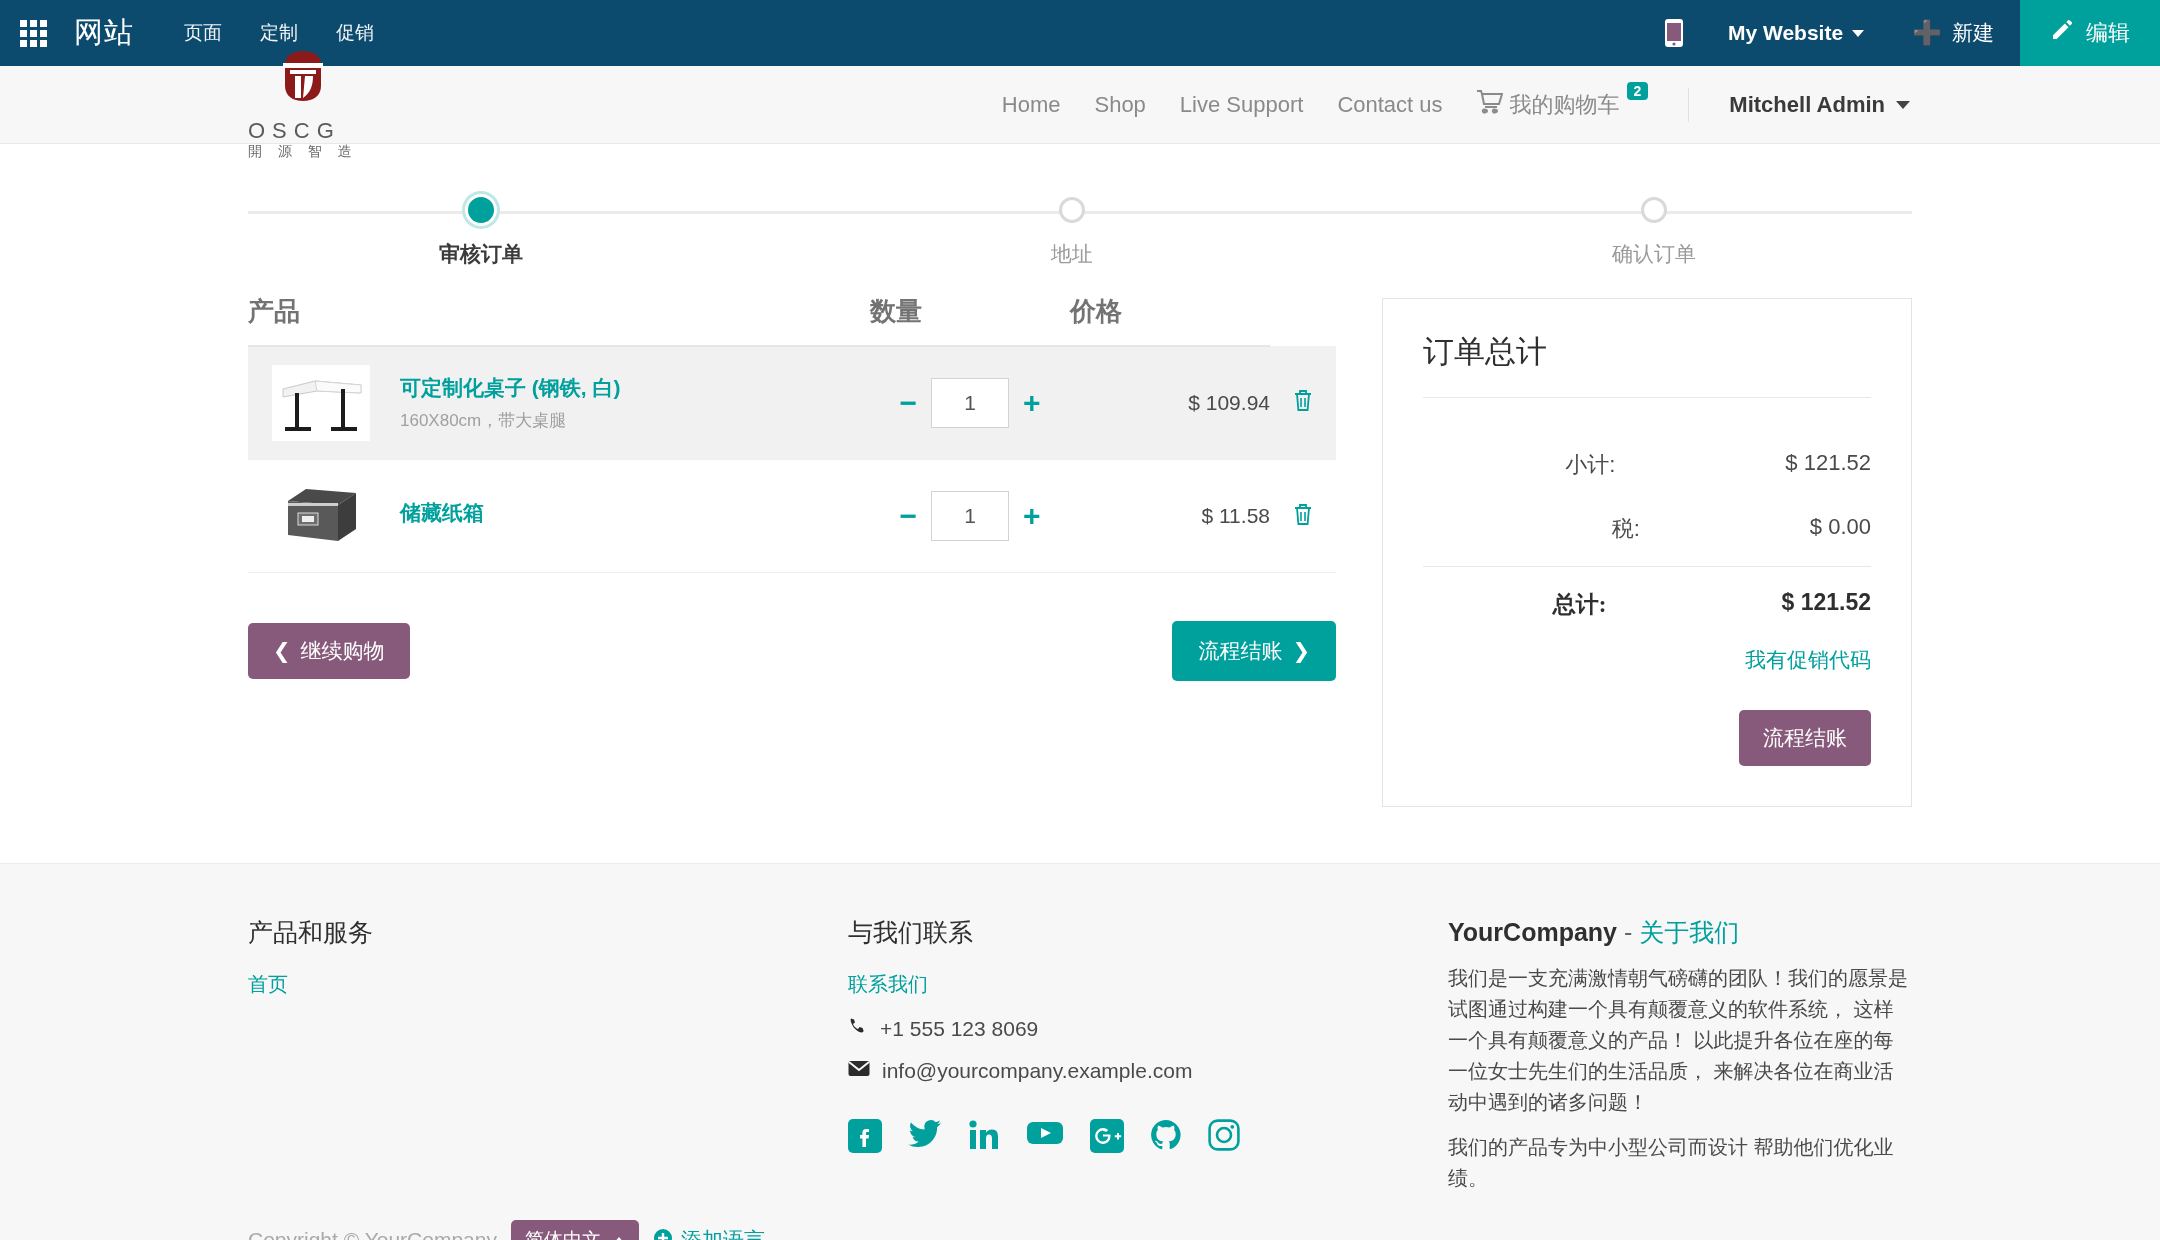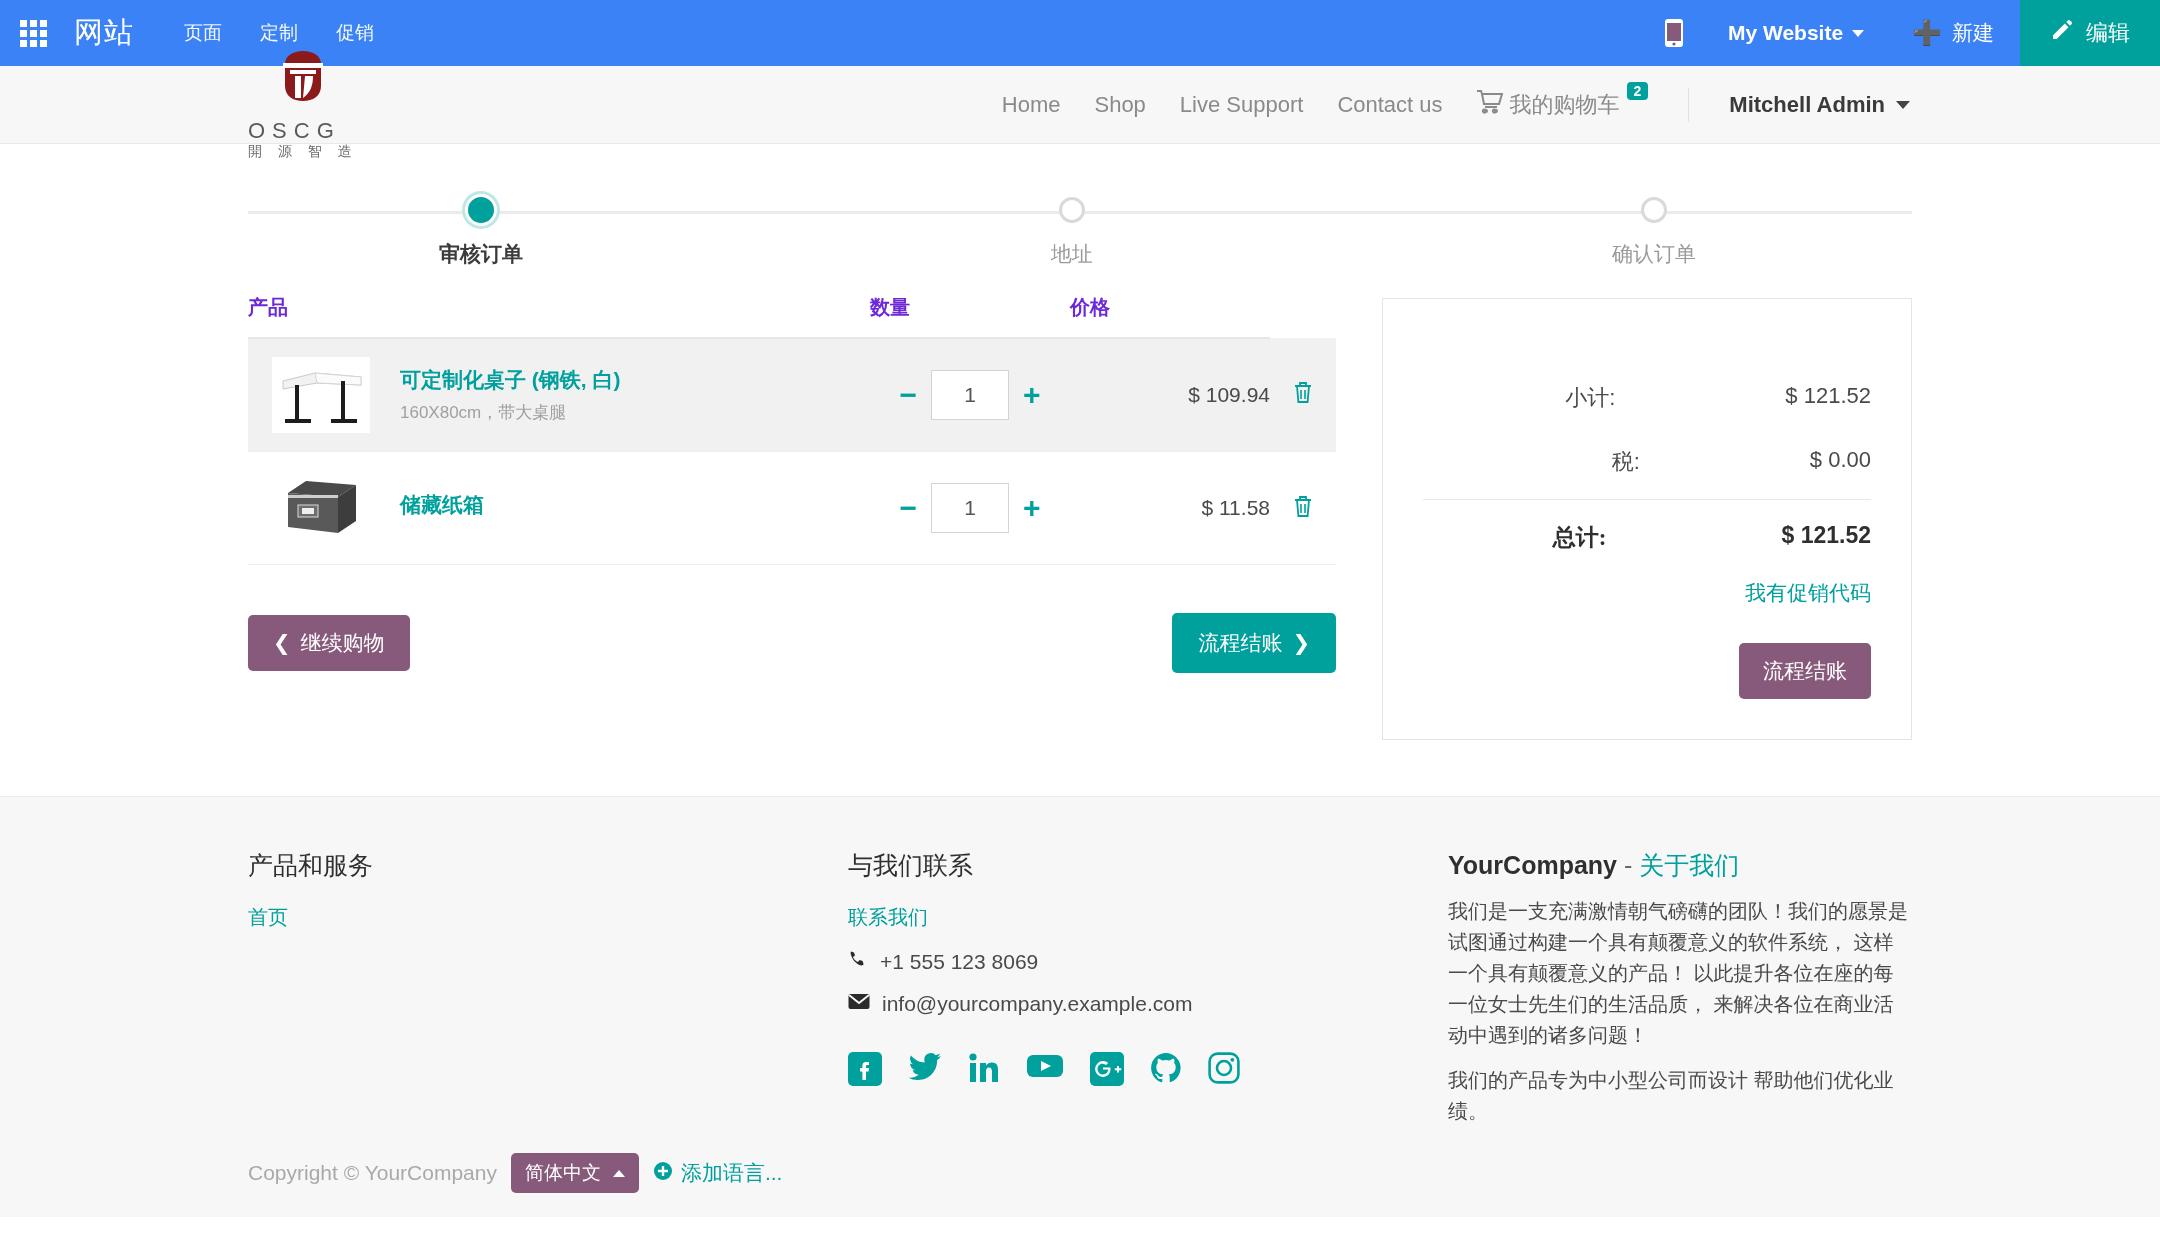--- a/index.html
+++ b/index.html
@@ -7,21 +7,21 @@
   body {
     width:2160px; height:1240px;
     font-family:"Liberation Sans", sans-serif;
     background:#ffffff;
     color:#4c4c4c;
     overflow:hidden;
   }
 
   
   .admin-bar{
-    height:66px; background:#3b82f6; display:flex; align-items:center;
+    height:66px; background:#0c4a6e; display:flex; align-items:center;
     color:#fff; position:relative;
   }
   .apps-grid{ width:66px; height:66px; display:flex; align-items:center; justify-content:center; cursor:pointer;}
   .apps-grid .g{ display:grid; grid-template-columns:repeat(3,7px); grid-template-rows:repeat(3,7px); gap:3px;}
   .apps-grid .g i{ background:#fff; display:block; width:7px;height:7px;}
   .admin-title{ font-size:29px; margin-left:8px; margin-right:50px; font-weight:400; letter-spacing:1px;}
   .admin-menu{ display:flex; gap:38px; font-size:19px; }
   .admin-menu span{ cursor:pointer; opacity:.95;}
   .admin-right{ margin-left:auto; display:flex; align-items:center; height:51px;}
   .mobile-ico{ padding:0 22px; display:flex; align-items:center; cursor:pointer;}
@@ -58,21 +58,21 @@
   .wz .dot{ width:26px;height:26px;border-radius:50%;border:3px solid #d9d9d9;background:#fff;margin:5px auto 0;}
   .wz.active .dot{ border-color:#00a09d; background:#00a09d; box-shadow:0 0 0 3px #fff, 0 0 0 6px #bfe7e6;}
   .wz .lbl{ margin-top:17px; font-size:21px; color:#9a9a9a;}
   .wz.active .lbl{ color:#3b3b3b; font-weight:700;}
 
   .content-row{ display:flex; gap:46px; align-items:flex-start;}
   .cart-col{ flex:1 1 auto; max-width:1094px;}
   .sum-col{ width:530px; flex:0 0 530px; margin-top:14px;}
 
   table.cart{ width:100%; border-collapse:collapse;}
-  table.cart th{ text-align:left; font-size:20px; color:#6d28d9; font-weight:700;
+  table.cart th{ text-align:left; font-size:26px; color:#737373; font-weight:700;
                  padding:10px 0 16px 0; border-bottom:2px solid #e6e6e6;}
   th.c-qty{ text-align:center; width:200px;}
   th.c-price{ text-align:right; width:200px; padding-right:66px;}
   tr.item{ border-bottom:1px solid #eee;}
   tr.item.alt td{ background:#f1f1f1;}
   tr.item td{ padding:18px 0; vertical-align:middle;}
   .prod-cell{ display:flex; align-items:center; gap:30px; padding-left:24px;}
   .thumb{ width:98px;height:76px; background:#fff; display:flex;align-items:center;justify-content:center;}
   .pname{ color:#00a09d; font-size:21px; font-weight:700; text-decoration:none; cursor:pointer;}
   .pdesc{ color:#a0a0a0; font-size:17px; margin-top:7px;}
@@ -323,20 +323,21 @@
         </button>
         <button class="btn btn-teal">
           <span>流程结账</span>
           <span>❯</span>
         </button>
       </div>
     </div>
 
     <div class="sum-col">
       <div class="summary">
+        <div class="sum-title">订单总计</div>
         <div class="sum-rows">
           <div class="sum-row">
             <span class="k">小计:</span>
             <span>$ 121.52</span>
           </div>
           <div class="sum-row">
             <span class="k">税:</span>
             <span>$ 0.00</span>
           </div>
           <div class="sum-total">

